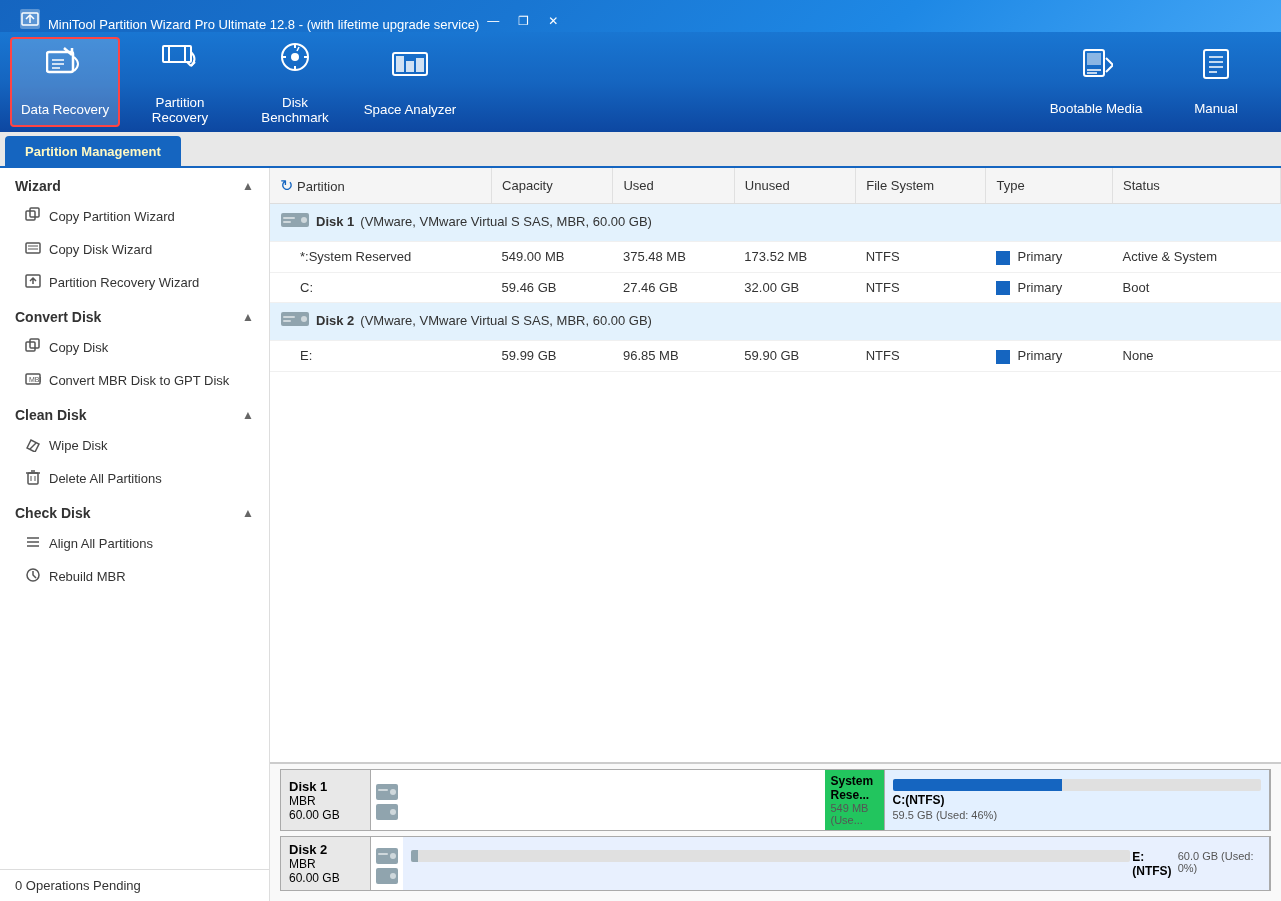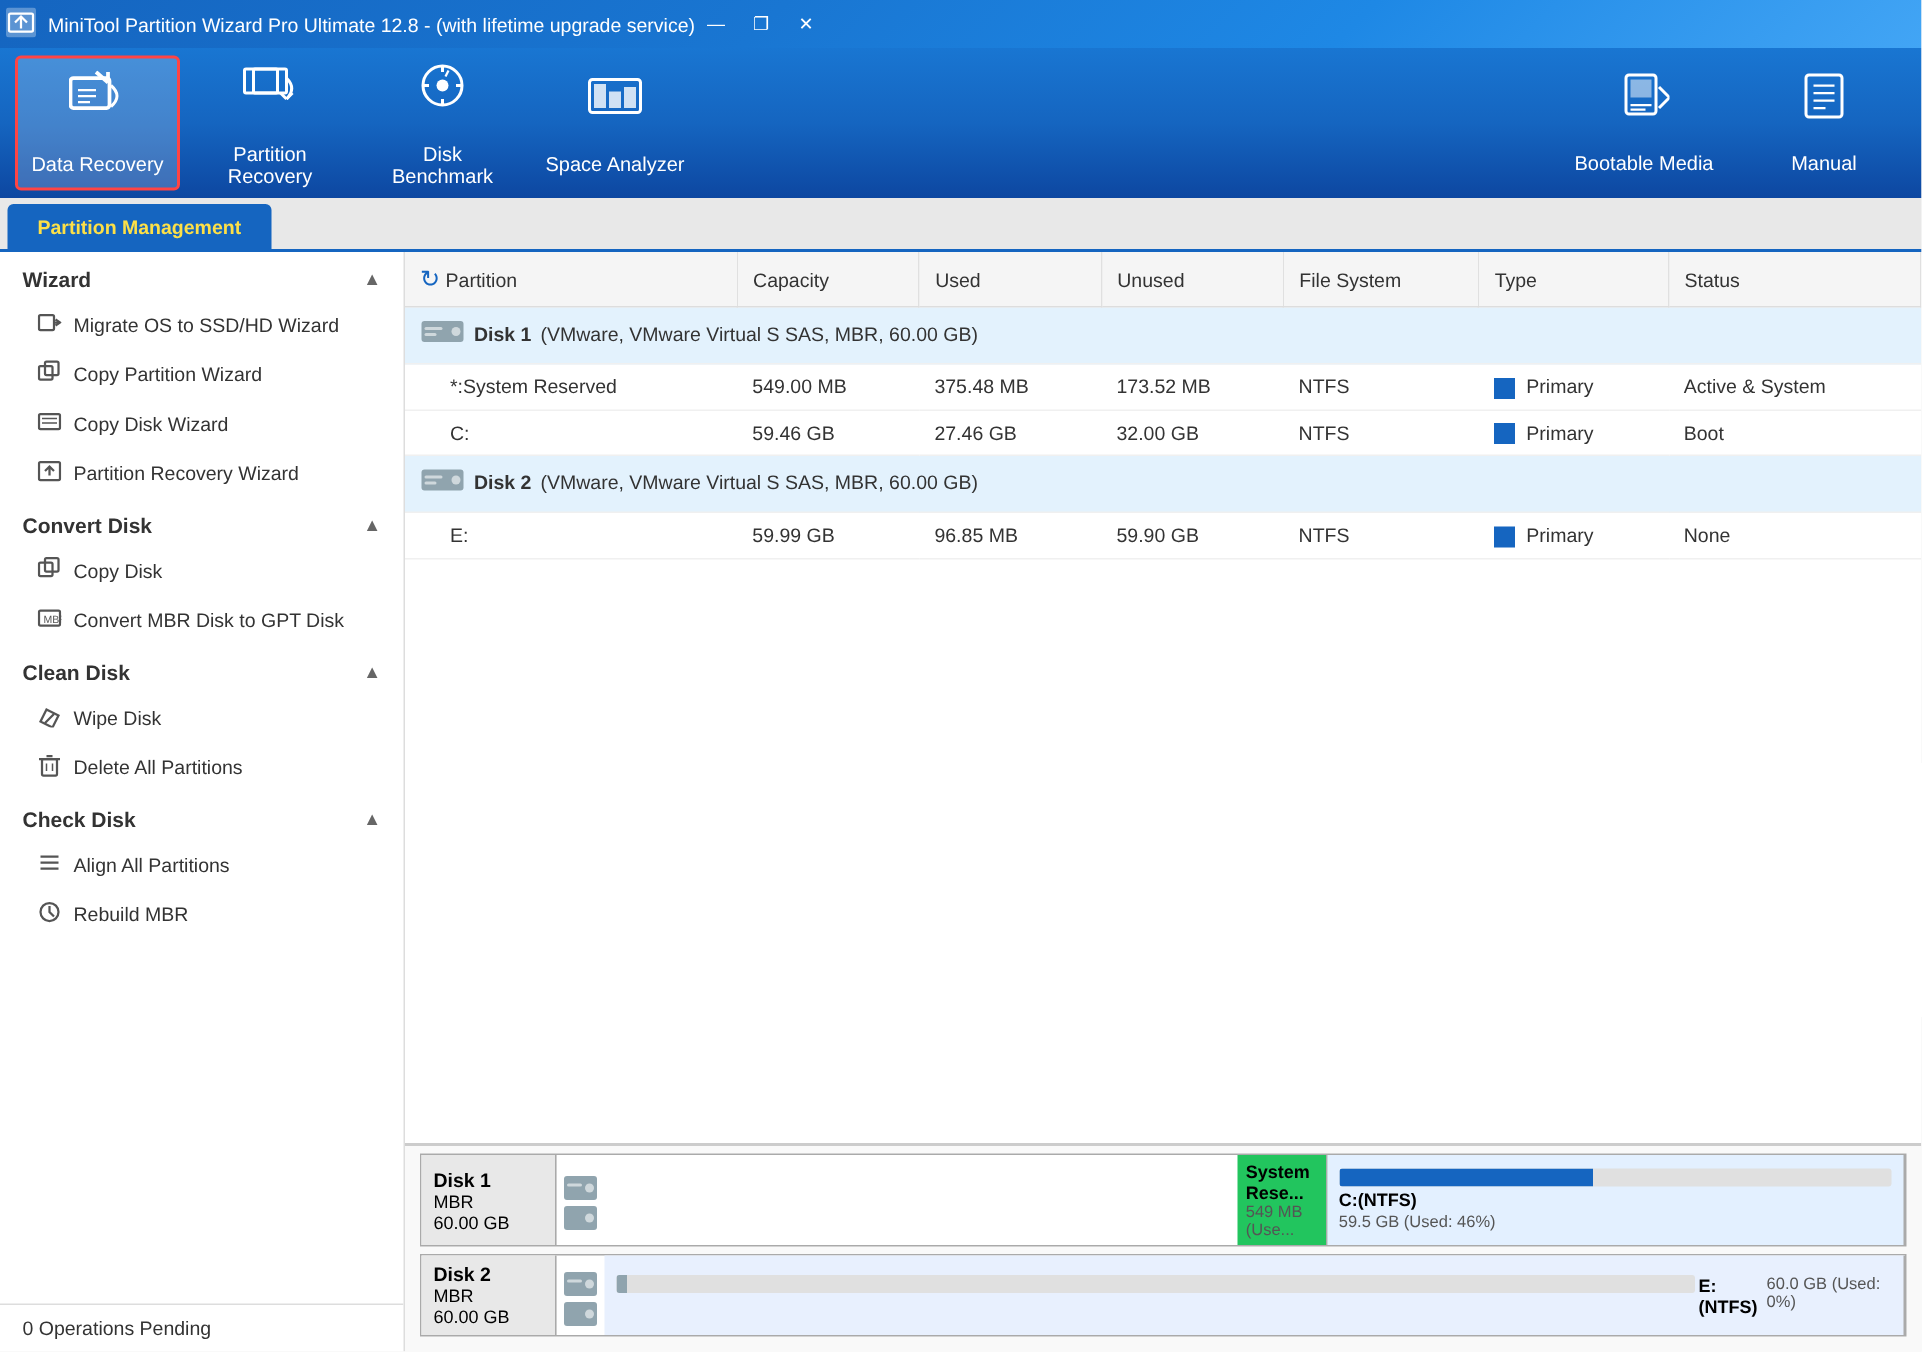--- a/index.html
+++ b/index.html
@@ -3,22 +3,22 @@
   <meta charset="utf-8">
   <style>
     * { margin: 0; padding: 0; box-sizing: border-box; }
     body { font-family: 'Segoe UI', Arial, sans-serif; font-size: 13px; background: #f0f0f0; width: 1281px; height: 901px; overflow: hidden; }
 
     
     #title-bar {
       background: linear-gradient(135deg, #1565c0 0%, #1976d2 40%, #1e88e5 70%, #42a5f5 100%);
       height: 32px;
       display: flex;
-      align-items: center;
-      padding: 0 4px;
+      align-items: flex-end;
+      padding: 0 20px;
       color: white;
       font-size: 13px;
     }
     #title-bar .window-controls { display: flex; gap: 2px; }
     #title-bar .win-btn {
       width: 28px; height: 22px; background: transparent; border: none;
       color: white; cursor: pointer; font-size: 12px; display: flex; align-items: center; justify-content: center;
     }
 
     
@@ -61,21 +61,21 @@
       background: #e8e8e8;
       border-bottom: 2px solid #1565c0;
       display: flex;
       align-items: flex-end;
       padding: 0 5px;
       height: 36px;
     }
     .tab {
       padding: 6px 20px;
       background: #1565c0;
-      color: #fde047;
+      color: #fef9c3;
       font-size: 13px;
       font-weight: bold;
       border-radius: 4px 4px 0 0;
       cursor: pointer;
       height: 30px;
       display: flex;
       align-items: center;
     }
 
     
@@ -306,30 +306,20 @@
   </div>
 
   <div id="content">
 
     <div id="sidebar">
       <div class="sidebar-scroll">
 
         <div class="section-header">
           <span>Wizard</span>
           <span class="chevron">▲</span>
-        </div>
-        <div class="sidebar-item">
-          <span>
-            <svg width="16" height="16" viewBox="0 0 16 16">
-                <rect x="1" y="3" width="10" height="10" rx="1" fill="none" stroke="#555" stroke-width="1.5"></rect>
-                <path d="M12 6 L15 8 L12 10" fill="none" stroke="#555" stroke-width="1.5"></path>
-                <line x1="11" y1="8" x2="15" y2="8" stroke="#555" stroke-width="1.5"></line>
-              </svg>
-          </span>
-          <span>Migrate OS to SSD/HD Wizard</span>
         </div>
         <div class="sidebar-item">
           <span>
             <svg width="16" height="16" viewBox="0 0 16 16">
                 <rect x="1" y="4" width="9" height="9" rx="1" fill="none" stroke="#555" stroke-width="1.5"></rect>
                 <rect x="5" y="1" width="9" height="9" rx="1" fill="none" stroke="#555" stroke-width="1.5"></rect>
               </svg>
           </span>
           <span>Copy Partition Wizard</span>
         </div>

